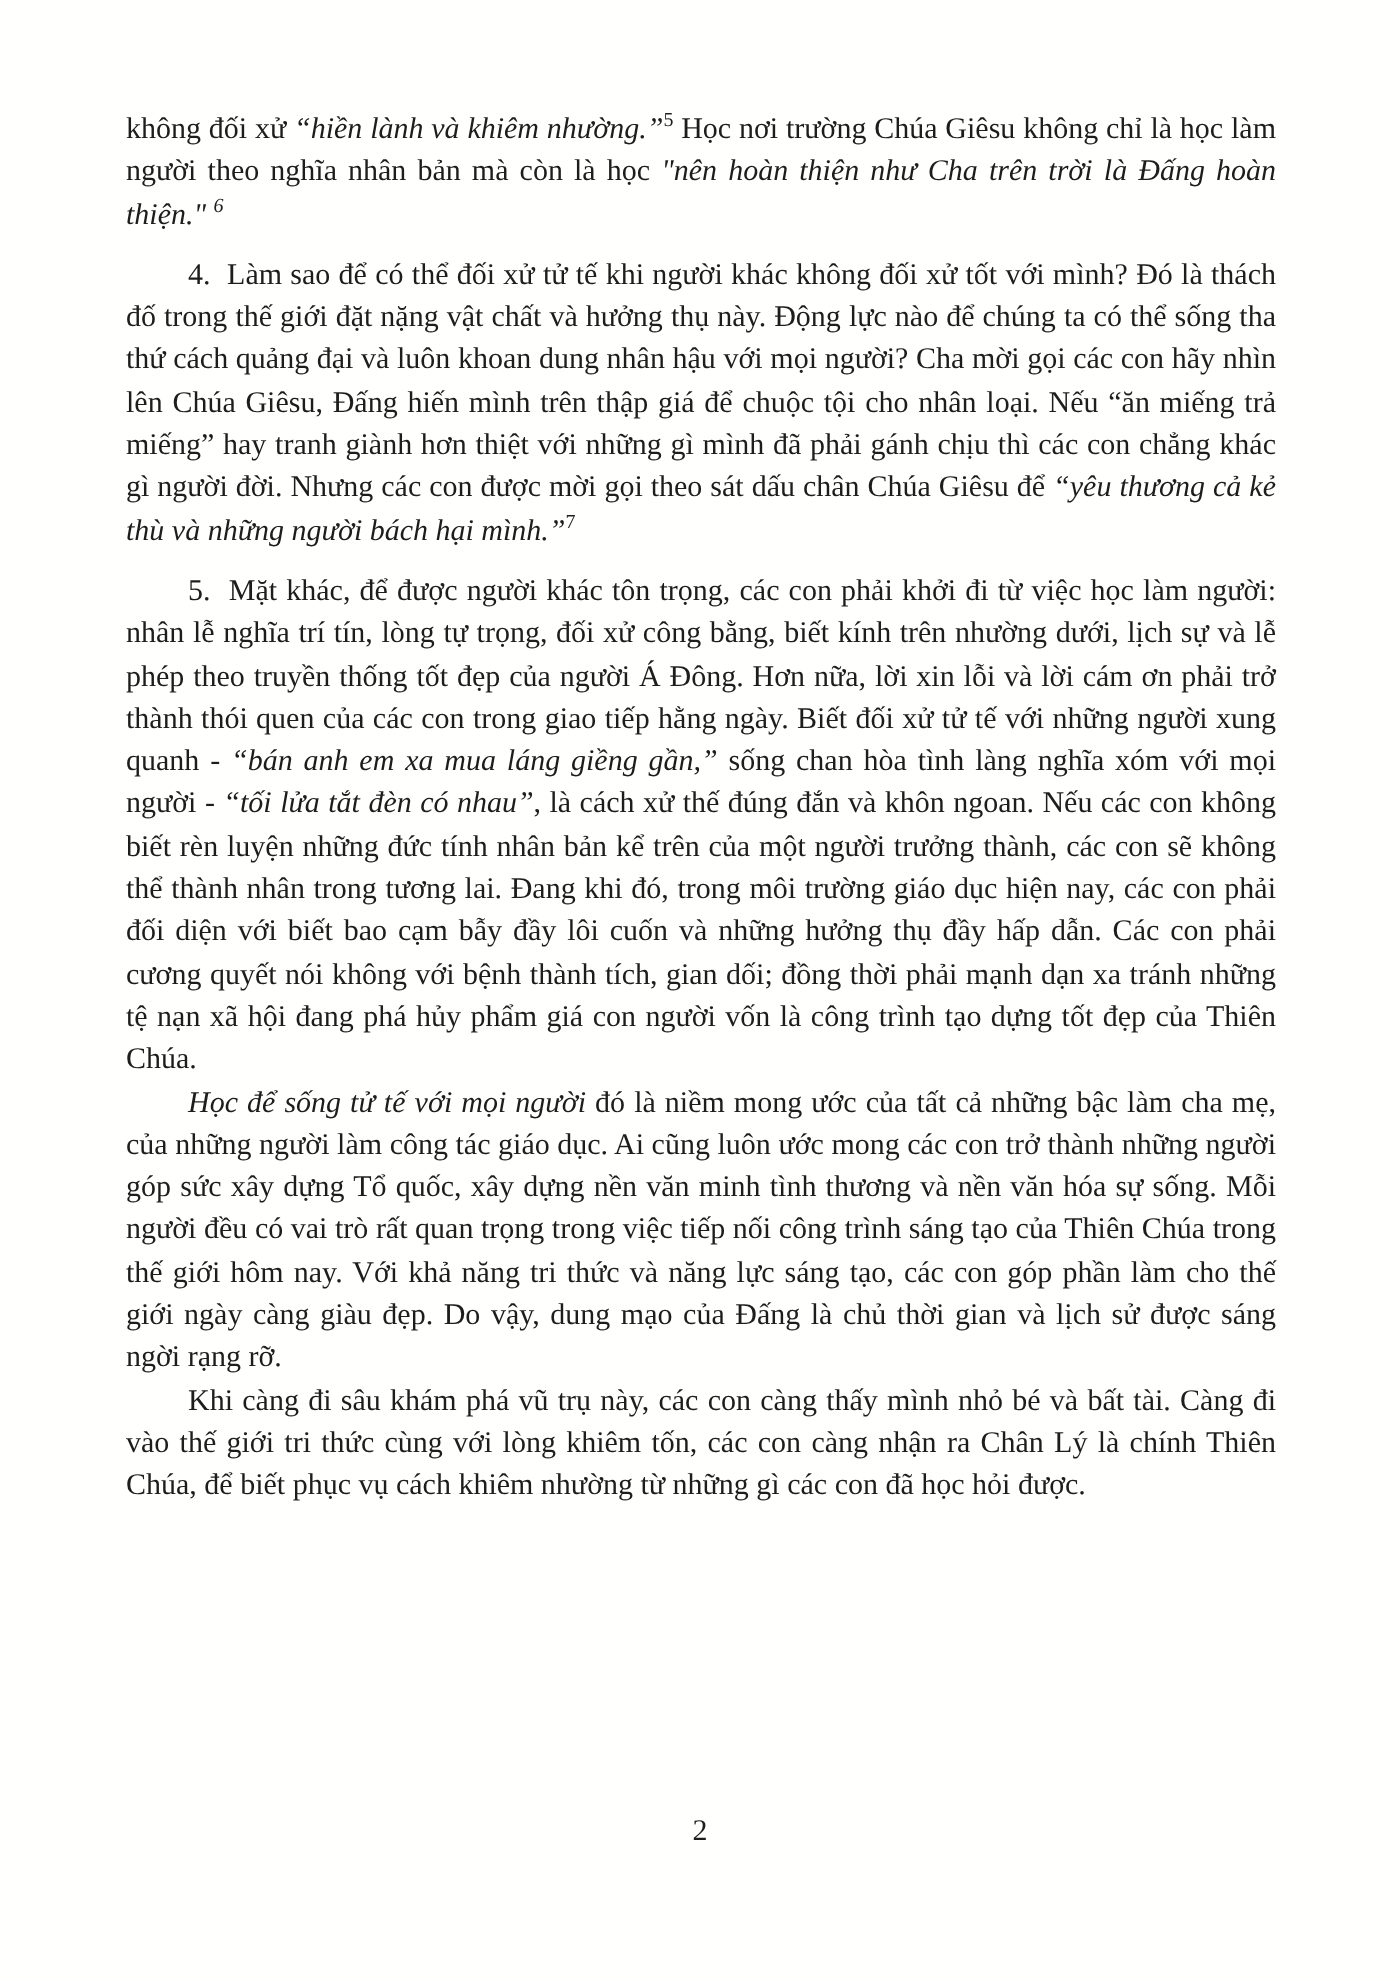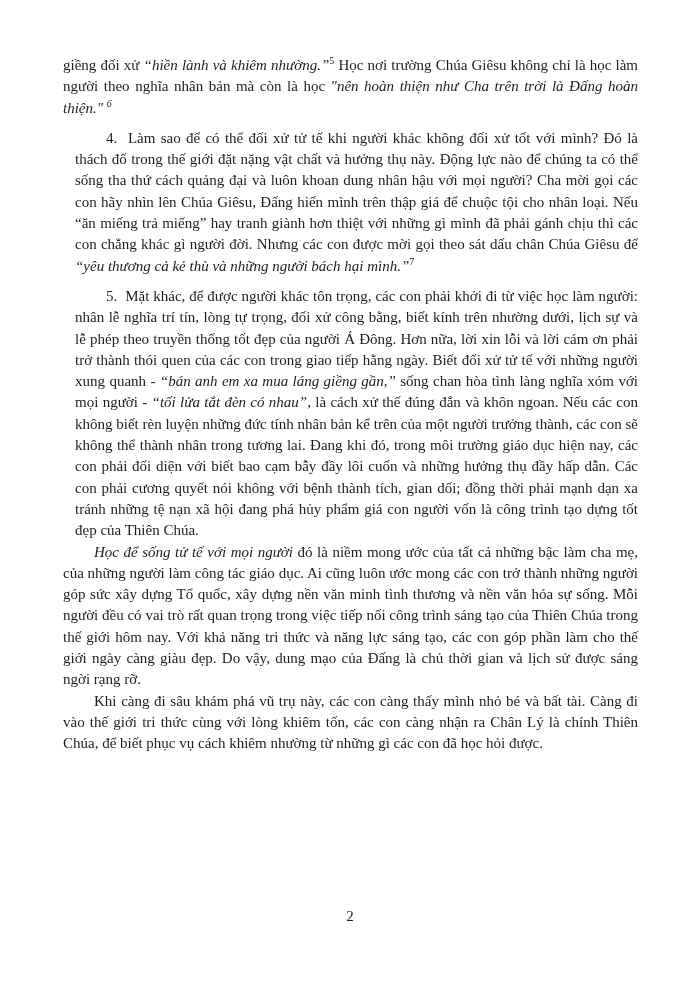--- a/index.html
+++ b/index.html
@@ -18,21 +18,21 @@
   .text-block {
     position: absolute;
     left: 63px; top: 55px;
     width: 575px;
     font-size: 15px;
     line-height: 21.3px;
     text-align: justify;
   }
   p.para { margin: 0; padding: 0; }
   p.para.indent { text-indent: 31px; }
-  p.para.spaced { margin-top: 9px; margin-left: 12px; }
+  p.para.spaced { margin-top: 9px; }
   i { }
   sup {
     font-size: 10px;
     line-height: 0;
     vertical-align: super;
   }
   sup.it { font-style: italic; }
   .footer {
     position: absolute;
     top: 906px; left: 0;
@@ -40,20 +40,20 @@
     text-align: center;
     font-size: 15px;
     line-height: 21px;
   }
 </style>
 </head>
 <body>
 
 <div class="page">
   <div class="text-block">
-      <p class="para"><span>giềng đối xử </span><i>“hiền lành và khiêm nhường.”</i><sup>5</sup><span> Học nơi trường Chúa Giêsu không chỉ là học làm người theo nghĩa nhân bản mà còn là học </span><i>"nên hoàn thiện như Cha trên trời là Đấng hoàn thiện." </i><sup class="it">6</sup></p>
+      <p class="para"><span>không đối xử </span><i>“hiền lành và khiêm nhường.”</i><sup>5</sup><span> Học nơi trường Chúa Giêsu không chỉ là học làm người theo nghĩa nhân bản mà còn là học </span><i>"nên hoàn thiện như Cha trên trời là Đấng hoàn thiện." </i><sup class="it">6</sup></p>
       <p class="para indent spaced"><span>4.&nbsp; Làm sao để có thể đối xử tử tế khi người khác không đối xử tốt với mình? Đó là thách đố trong thế giới đặt nặng vật chất và hưởng thụ này. Động lực nào để chúng ta có thể sống tha thứ cách quảng đại và luôn khoan dung nhân hậu với mọi người? Cha mời gọi các con hãy nhìn lên Chúa Giêsu, Đấng hiến mình trên thập giá để chuộc tội cho nhân loại. Nếu “ăn miếng trả miếng” hay tranh giành hơn thiệt với những gì mình đã phải gánh chịu thì các con chẳng khác gì người đời. Nhưng các con được mời gọi theo sát dấu chân Chúa Giêsu để </span><i>“yêu thương cả kẻ thù và những người bách hại mình.”</i><sup>7</sup></p>
       <p class="para indent spaced"><span>5.&nbsp; Mặt khác, để được người khác tôn trọng, các con phải khởi đi từ việc học làm người: nhân lễ nghĩa trí tín, lòng tự trọng, đối xử công bằng, biết kính trên nhường dưới, lịch sự và lễ phép theo truyền thống tốt đẹp của người Á Đông. Hơn nữa, lời xin lỗi và lời cám ơn phải trở thành thói quen của các con trong giao tiếp hằng ngày. Biết đối xử tử tế với những người xung quanh - </span><i>“bán anh em xa mua láng giềng gần,”</i><span> sống chan hòa tình làng nghĩa xóm với mọi người - </span><i>“tối lửa tắt đèn có nhau”</i><span>, là cách xử thế đúng đắn và khôn ngoan. Nếu các con không biết rèn luyện những đức tính nhân bản kể trên của một người trưởng thành, các con sẽ không thể thành nhân trong tương lai. Đang khi đó, trong môi trường giáo dục hiện nay, các con phải đối diện với biết bao cạm bẫy đầy lôi cuốn và những hưởng thụ đầy hấp dẫn. Các con phải cương quyết nói không với bệnh thành tích, gian dối; đồng thời phải mạnh dạn xa tránh những tệ nạn xã hội đang phá hủy phẩm giá con người vốn là công trình tạo dựng tốt đẹp của Thiên Chúa.</span></p>
       <p class="para indent"><i>Học để sống tử tế với mọi người</i><span> đó là niềm mong ước của tất cả những bậc làm cha mẹ, của những người làm công tác giáo dục. Ai cũng luôn ước mong các con trở thành những người góp sức xây dựng Tổ quốc, xây dựng nền văn minh tình thương và nền văn hóa sự sống. Mỗi người đều có vai trò rất quan trọng trong việc tiếp nối công trình sáng tạo của Thiên Chúa trong thế giới hôm nay. Với khả năng tri thức và năng lực sáng tạo, các con góp phần làm cho thế giới ngày càng giàu đẹp. Do vậy, dung mạo của Đấng là chủ thời gian và lịch sử được sáng ngời rạng rỡ.</span></p>
       <p class="para indent"><span>Khi càng đi sâu khám phá vũ trụ này, các con càng thấy mình nhỏ bé và bất tài. Càng đi vào thế giới tri thức cùng với lòng khiêm tốn, các con càng nhận ra Chân Lý là chính Thiên Chúa, để biết phục vụ cách khiêm nhường từ những gì các con đã học hỏi được.</span></p>
     </div>
   <div class="footer">2</div>
 </div>
 
 </body></html>

